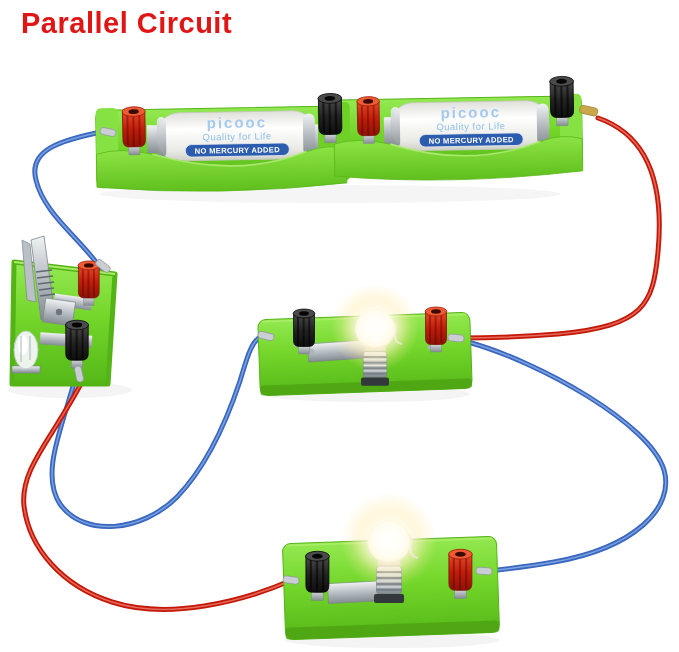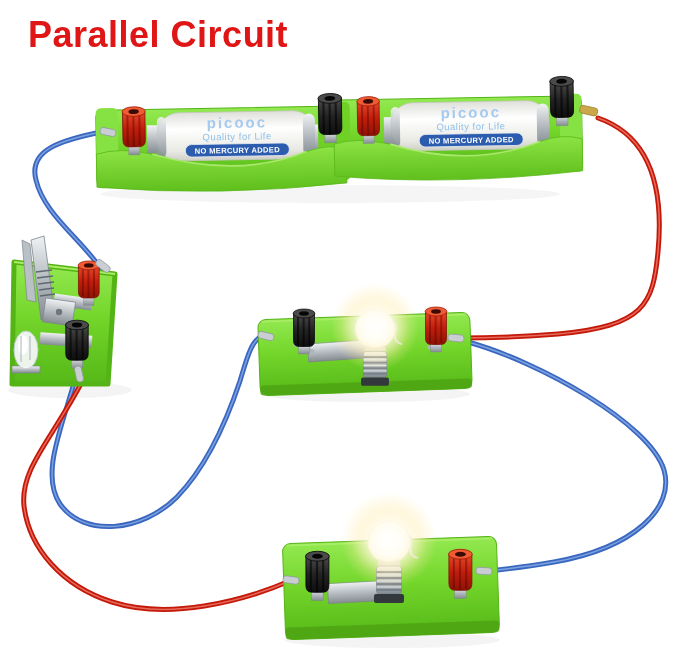--- a/index.html
+++ b/index.html
@@ -1,22 +1,22 @@
 <!DOCTYPE html>
 <html><head>
 <meta charset="utf-8">
 <style>
   html,body{margin:0;padding:0;background:#fff;}
   .stage{
     position:relative;width:679px;height:652px;background:#ffffff;overflow:hidden;
     font-family:"Liberation Sans",sans-serif;
   }
   .page-title{
-    position:absolute;left:16px;top:2px;margin:12px;
-    font-size:36px;font-weight:700;letter-spacing:0.5px;color:#e01616;
+    position:absolute;left:16px;top:2px;margin:5px;
+    font-size:29px;font-weight:700;letter-spacing:0.5px;color:#e01616;
     font-family:"Liberation Sans",sans-serif;
   }
   svg{position:absolute;left:0;top:0;}
   svg text{font-family:"Liberation Sans",sans-serif;}
   .brand-txt{font-size:15px;font-weight:700;letter-spacing:2px;fill:#a6c9ee;}
   .tagline-txt{font-size:9.5px;fill:#8fc0ea;letter-spacing:0.5px;}
   .badge-txt{font-size:7.6px;font-weight:700;fill:#ffffff;letter-spacing:0.3px;}
 </style>
 </head>
 <body>

